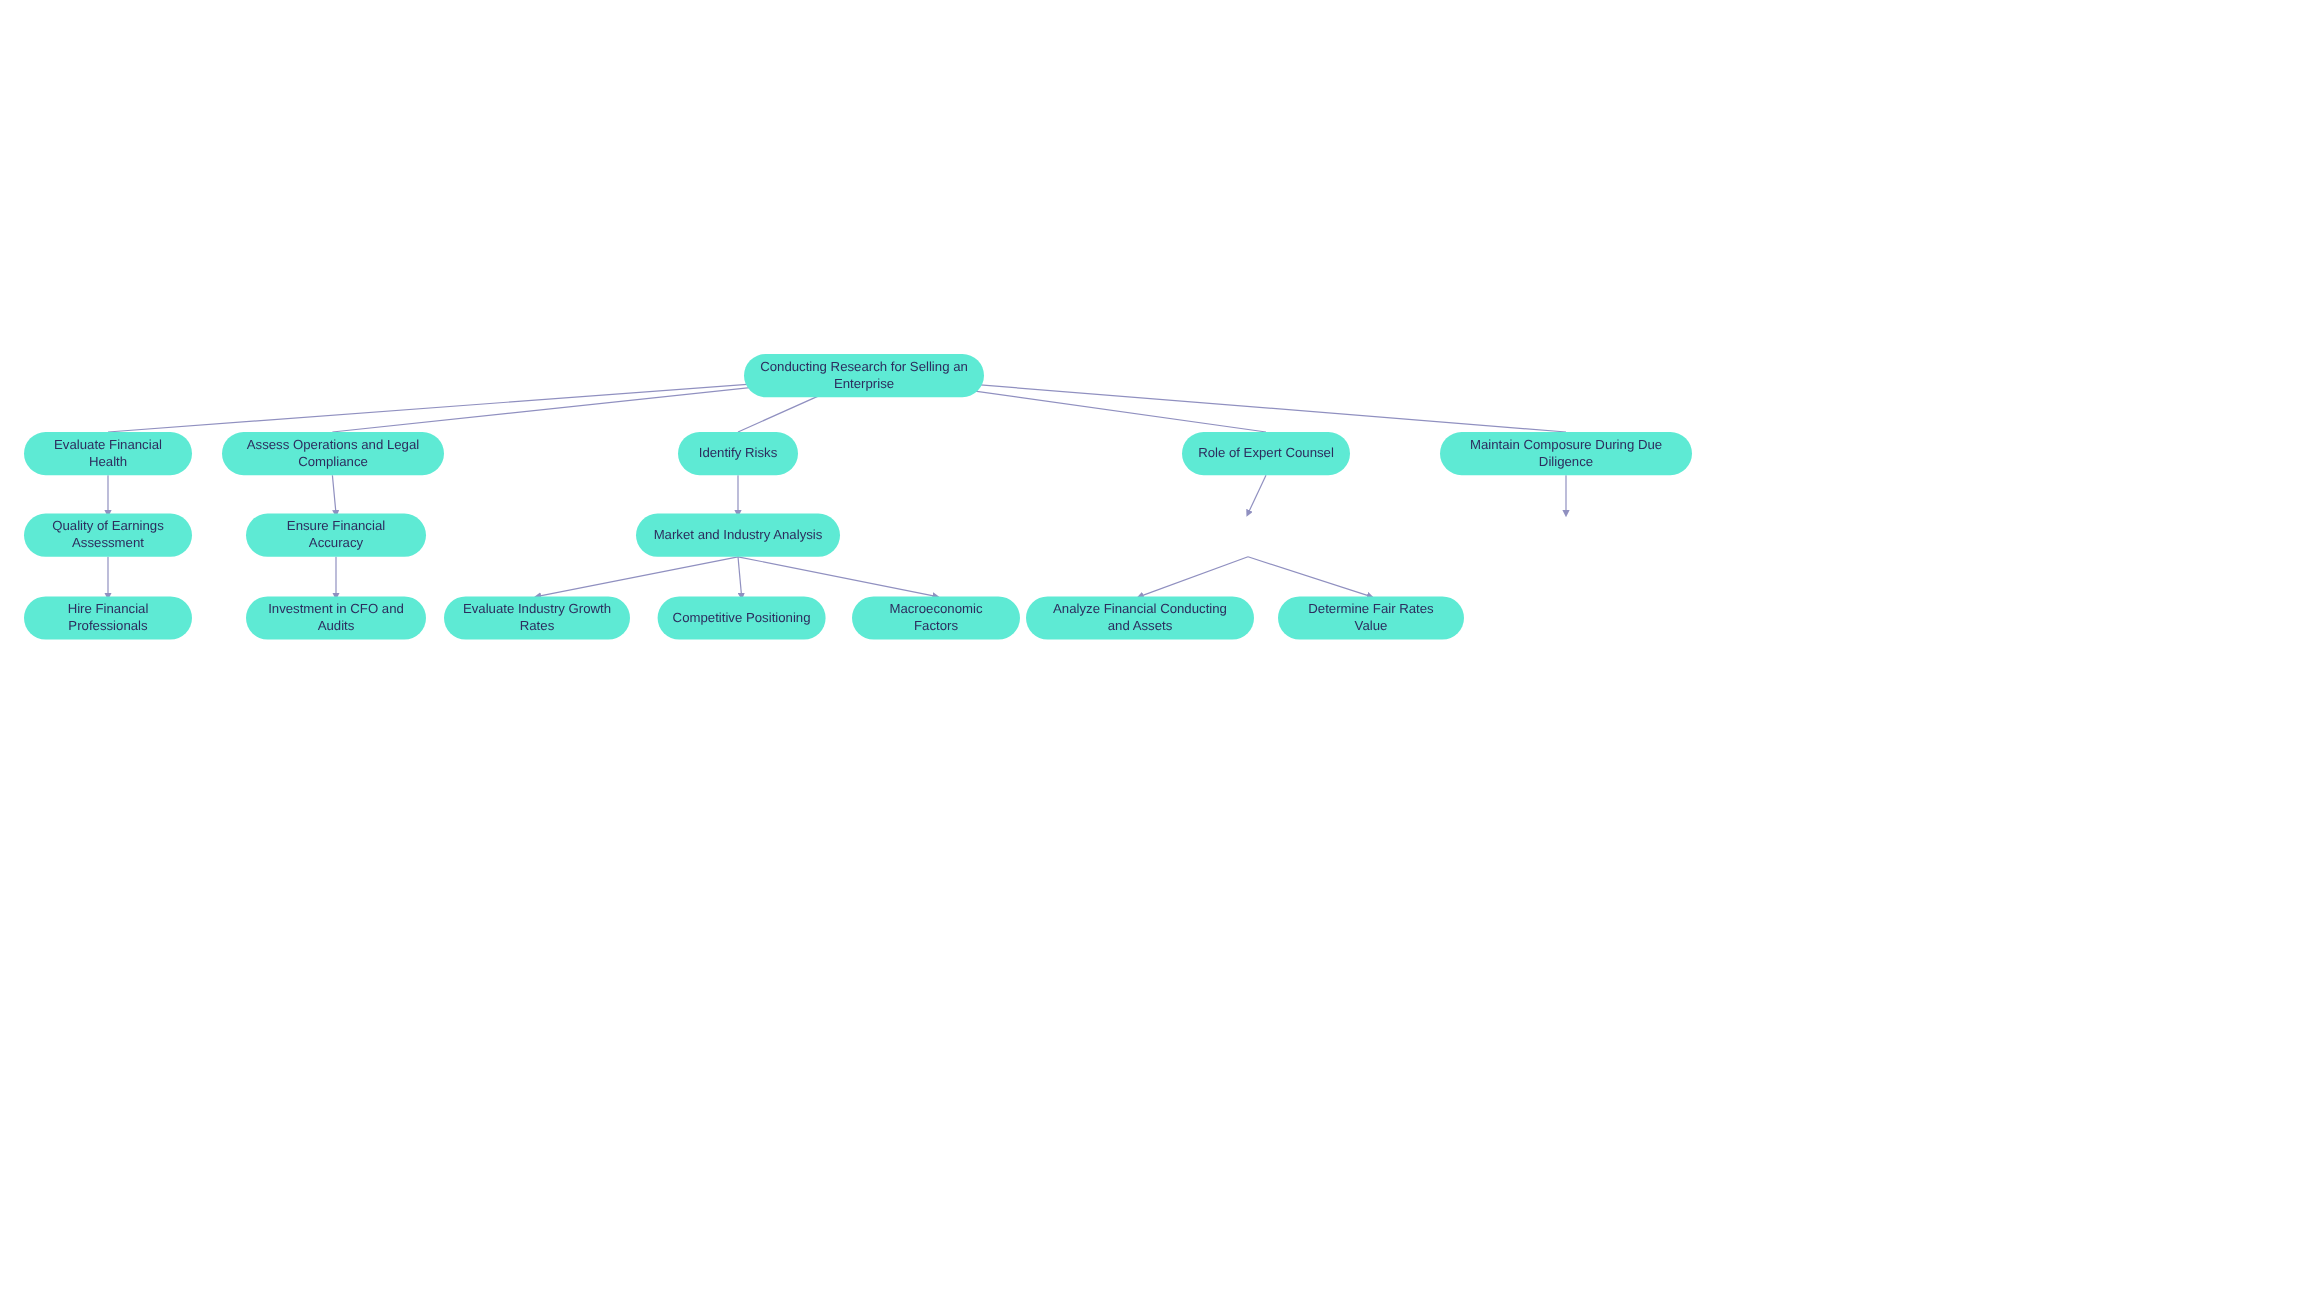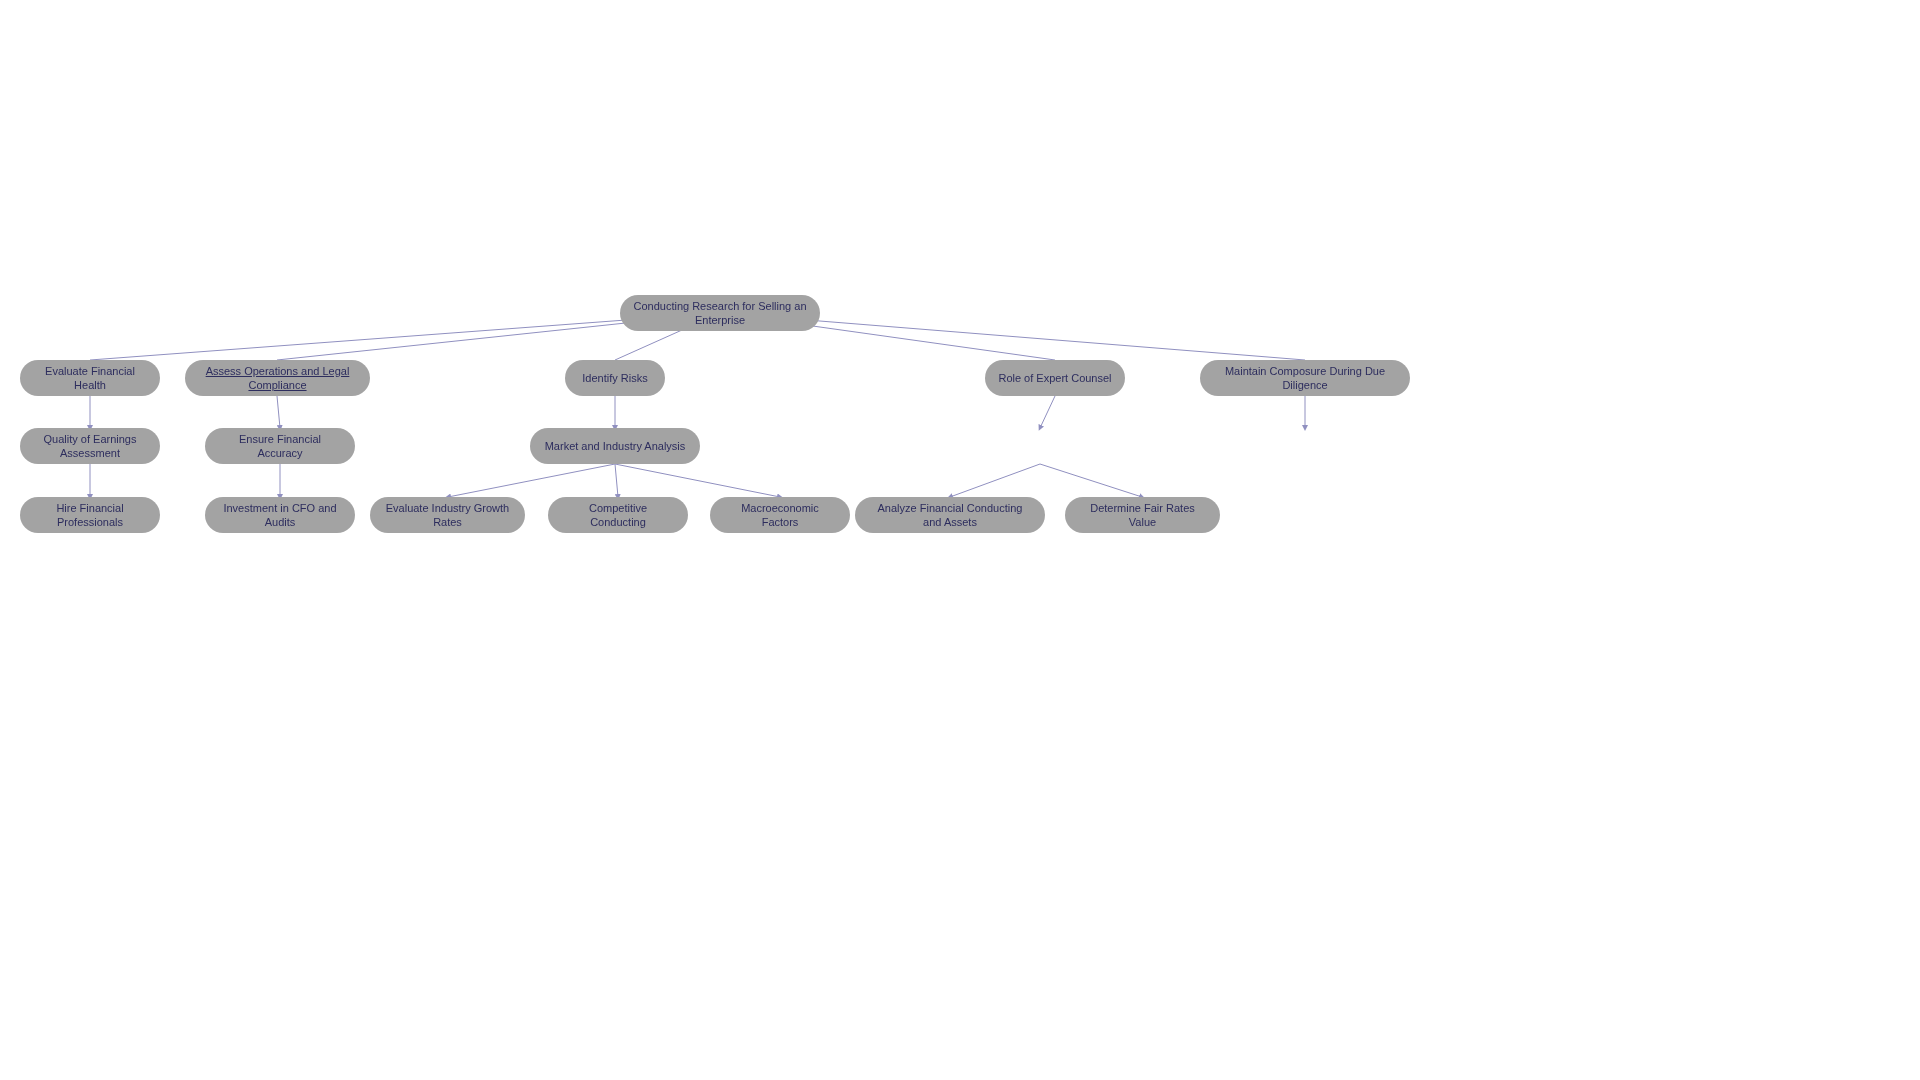--- a/index.html
+++ b/index.html
@@ -19,21 +19,21 @@
     svg.connections {
       position: absolute;
       top: 0;
       left: 0;
       width: 1920px;
       height: 1080px;
       pointer-events: none;
     }
     .node {
       position: absolute;
-      background: #a3a3a3;
+      background: #5eead4;
       border-radius: 20px;
       display: flex;
       align-items: center;
       justify-content: center;
       text-align: center;
       font-size: 11px;
       color: #2d2d5e;
       padding: 8px 12px;
       line-height: 1.3;
     }
@@ -86,33 +86,33 @@
   </svg>
 
   <div class="node" style="left:620px; top:295px; width:200px; height:36px;">Conducting Research for Selling an Enterprise</div>
 
   <div class="node" style="left:20px; top:360px; width:140px; height:36px;">Evaluate Financial Health</div>
 
   <div class="node" style="left:20px; top:428px; width:140px; height:36px;text-align:center;">Quality of Earnings Assessment</div>
 
   <div class="node" style="left:20px; top:497px; width:140px; height:36px;">Hire Financial Professionals</div>
 
-  <div class="node" style="left:185px; top:360px; width:185px; height:36px;text-decoration:underline;">Assess Operations and Legal Compliance</div>
+  <div class="node" style="left:185px; top:360px; width:185px; height:36px;">Assess Operations and Legal Compliance</div>
 
   <div class="node" style="left:205px; top:428px; width:150px; height:36px;">Ensure Financial Accuracy</div>
 
   <div class="node" style="left:205px; top:497px; width:150px; height:36px;">Investment in CFO and Audits</div>
 
   <div class="node" style="left:565px; top:360px; width:100px; height:36px;">Identify Risks</div>
 
   <div class="node" style="left:530px; top:428px; width:170px; height:36px;">Market and Industry Analysis</div>
 
   <div class="node" style="left:370px; top:497px; width:155px; height:36px;">Evaluate Industry Growth Rates</div>
 
-  <div class="node" style="left:548px; top:497px; width:140px; height:36px;">Competitive Conducting</div>
+  <div class="node" style="left:548px; top:497px; width:140px; height:36px;">Competitive Positioning</div>
 
   <div class="node" style="left:710px; top:497px; width:140px; height:36px;">Macroeconomic Factors</div>
 
   <div class="node" style="left:985px; top:360px; width:140px; height:36px;">Role of Expert Counsel</div>
 
 
   <div class="node" style="left:855px; top:497px; width:190px; height:36px;">Analyze Financial Conducting and Assets</div>
 
   <div class="node" style="left:1065px; top:497px; width:155px; height:36px;">Determine Fair Rates Value</div>
 

